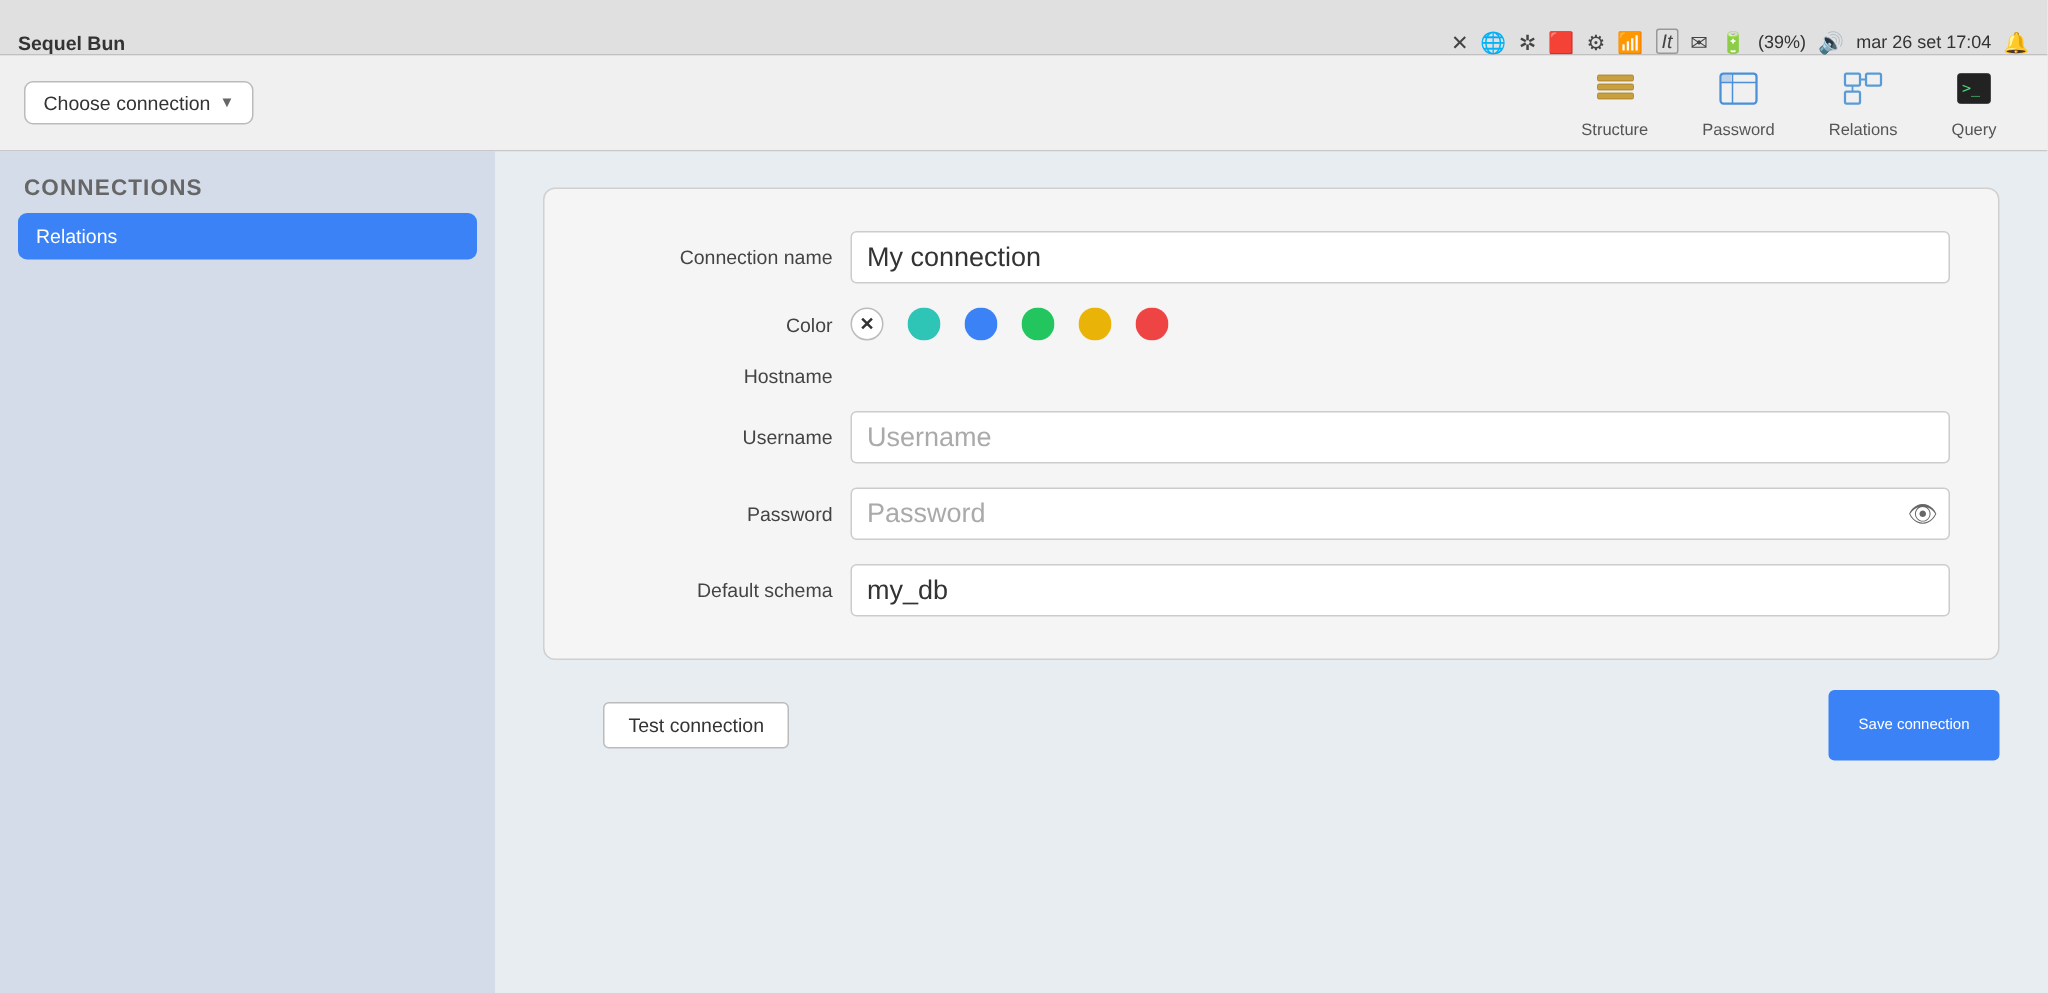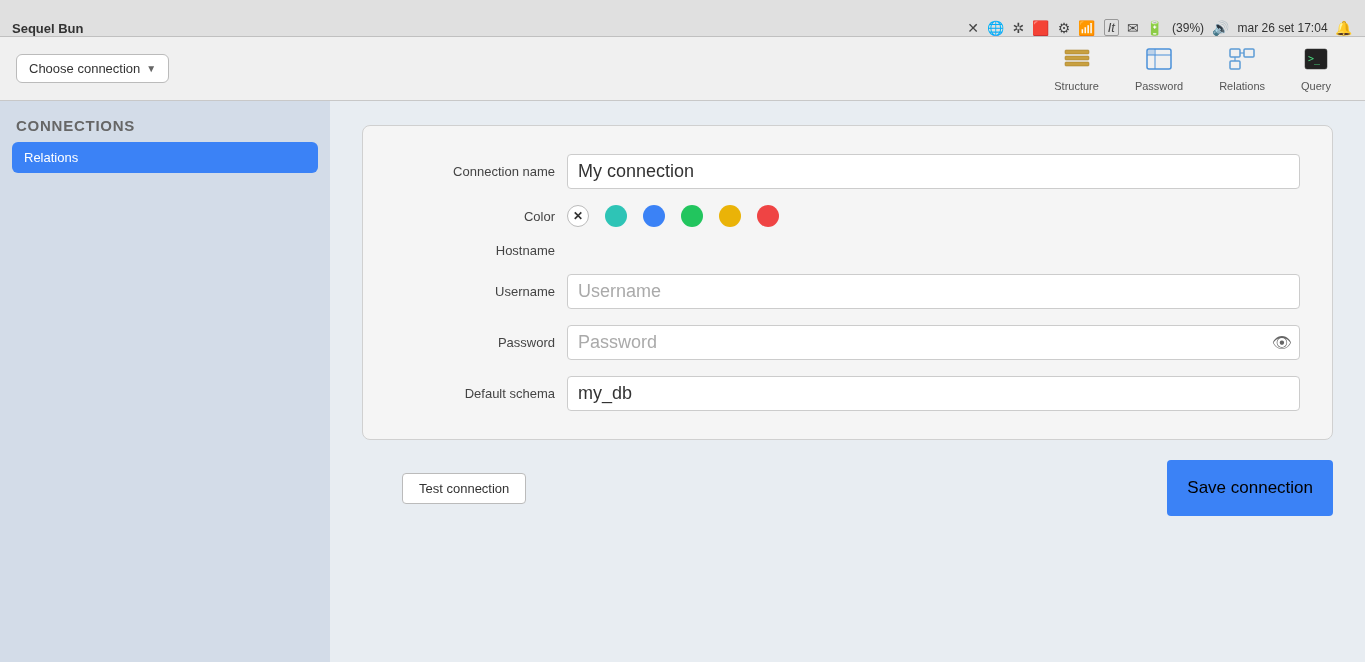--- a/index.html
+++ b/index.html
@@ -225,23 +225,23 @@
       font-size: 13px;
       cursor: pointer;
       color: #333;
       margin-left: 40px;
     }
     .btn-save {
       background: #3b82f6;
       border: none;
       border-radius: 4px;
       padding: 18px 20px;
-      font-size: 17px;
-      cursor: pointer;
-      color: #000000;
+      font-size: 10px;
+      cursor: pointer;
+      color: #ffffff;
       font-weight: 500;
     }
   </style>
 </head>
 <body>
 
 <div class="titlebar">
   <span class="titlebar-title">Sequel Bun</span>
   <div class="titlebar-right">
 

